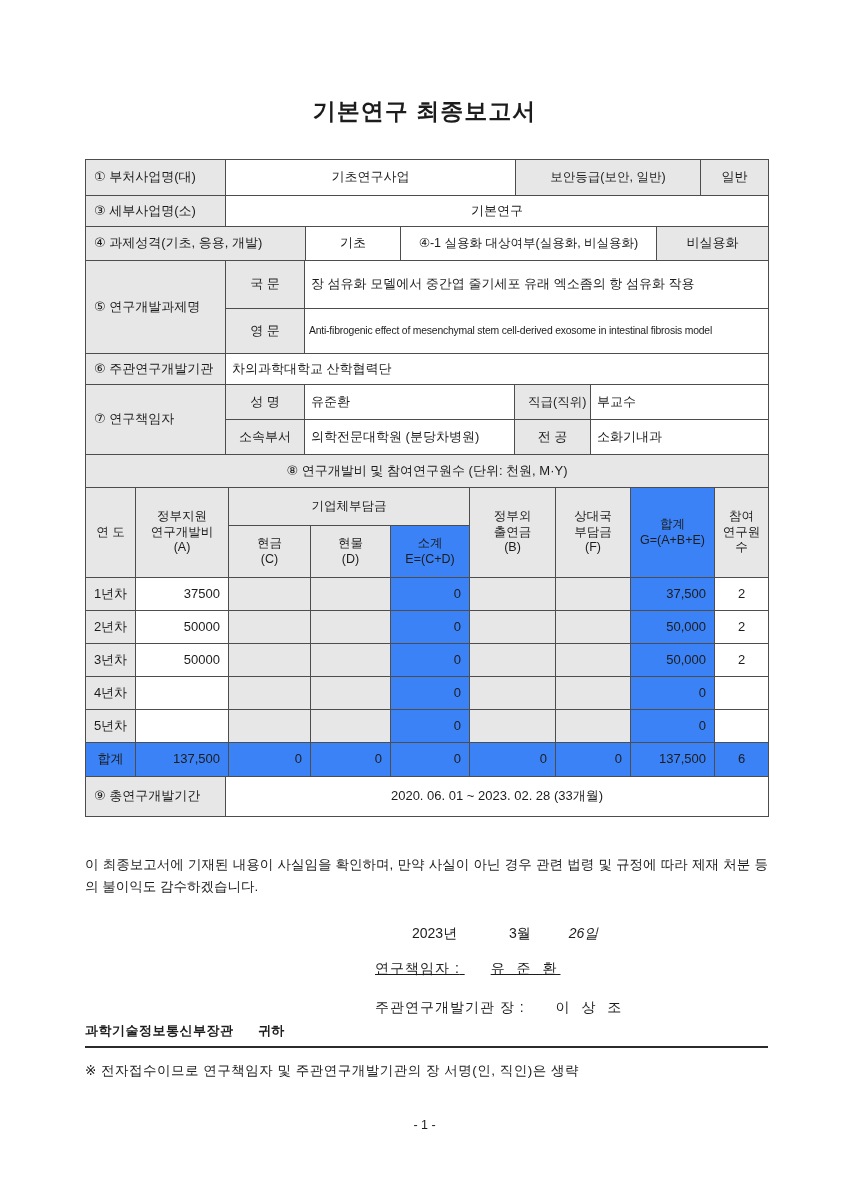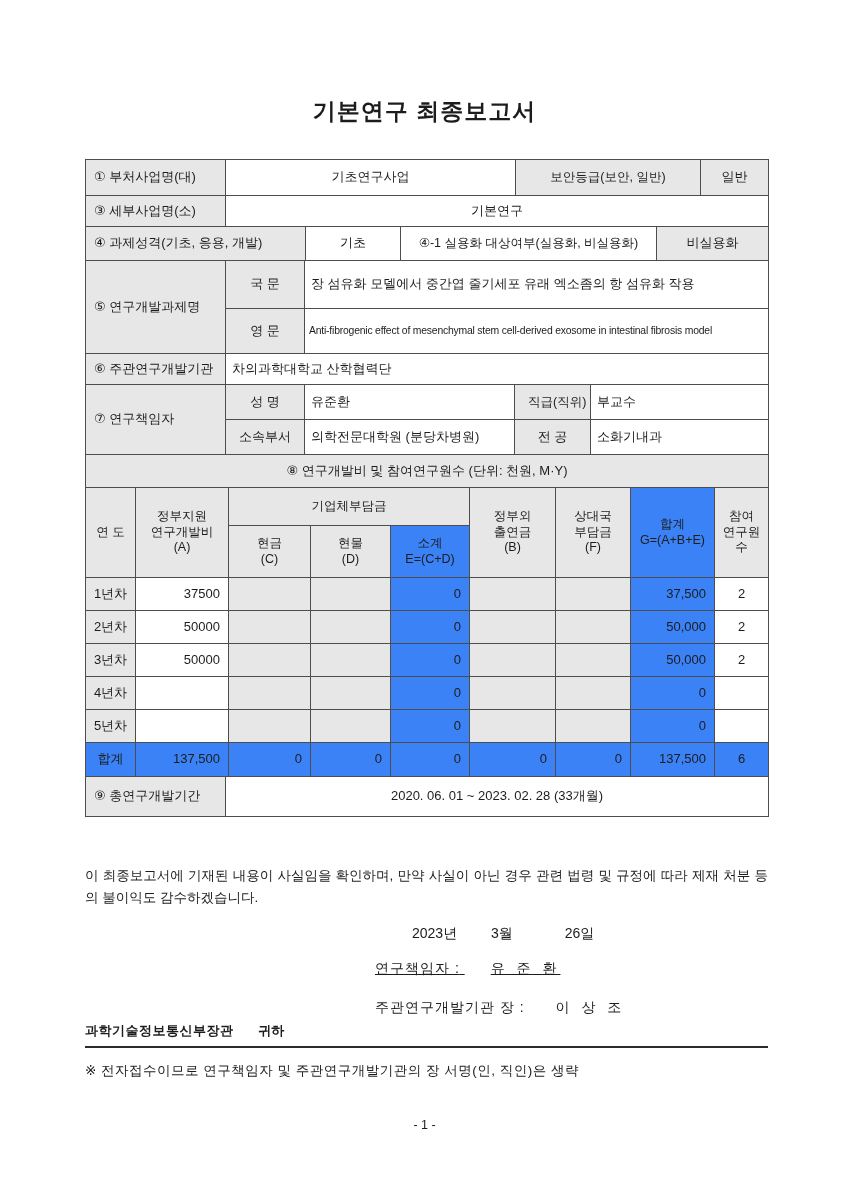--- a/index.html
+++ b/index.html
@@ -18,25 +18,25 @@
   .g { background:#e7e7e7; }       
   .o { background:#3b82f6; }       
   .lbl { text-align:left; padding-left:8px; white-space:nowrap; }
   .ctr { text-align:center; }
   .num { text-align:right; padding-right:8px; }
   .tight { padding:0 13px; white-space:nowrap; text-align:center; font-size:12.5px; }
   .pre { white-space:pre-line; text-align:center; line-height:1.25; font-size:12.5px; }
   .eng { font-size:10.4px; padding:2px 4px; letter-spacing:-0.2px; }
 
   .footer-block { position:absolute; left:85px; width:683px; font-size:13.5px; }
-  .decl { top:854px; line-height:1.6; text-align:justify;margin-top:11px; }
+  .decl { top:854px; line-height:1.6; text-align:justify; }
   .date-line { top:925px; padding-left:327px; font-size:14px; }
   .date-line span { display:inline-block; }
-  .date-month { margin-left:30px; }
-  .date-day { margin-left:48px; }
+  .date-month { margin-left:48px; }
+  .date-day { margin-left:34px;font-style:italic; }
   .sig-line { font-size:14px; letter-spacing:1px; }
   .sig-pi { top:960px; padding-left:290px;text-decoration:underline; }
   .sig-head { top:999px; padding-left:290px; }
   .sig-name { margin-left:26px; letter-spacing:4px; }
   .recipient { top:1022px; border-bottom:2px solid #2b2b2b; padding-bottom:6px; }
   .recipient-main { font-size:13px; font-weight:bold; letter-spacing:0.5px; }
   .recipient-suffix { font-size:13px; margin-left:21px;font-weight:bold; }
   .note { top:1062px; letter-spacing:0.5px; }
   .page-num { position:absolute; top:1118px; left:0; width:849px; text-align:center; font-size:12.5px; }
 </style>

